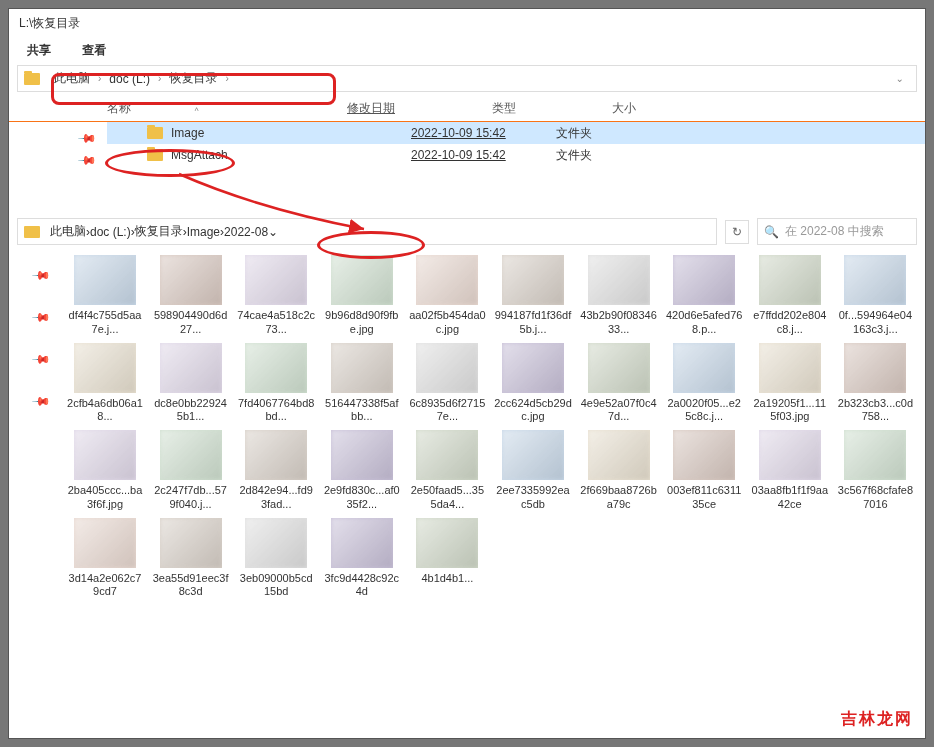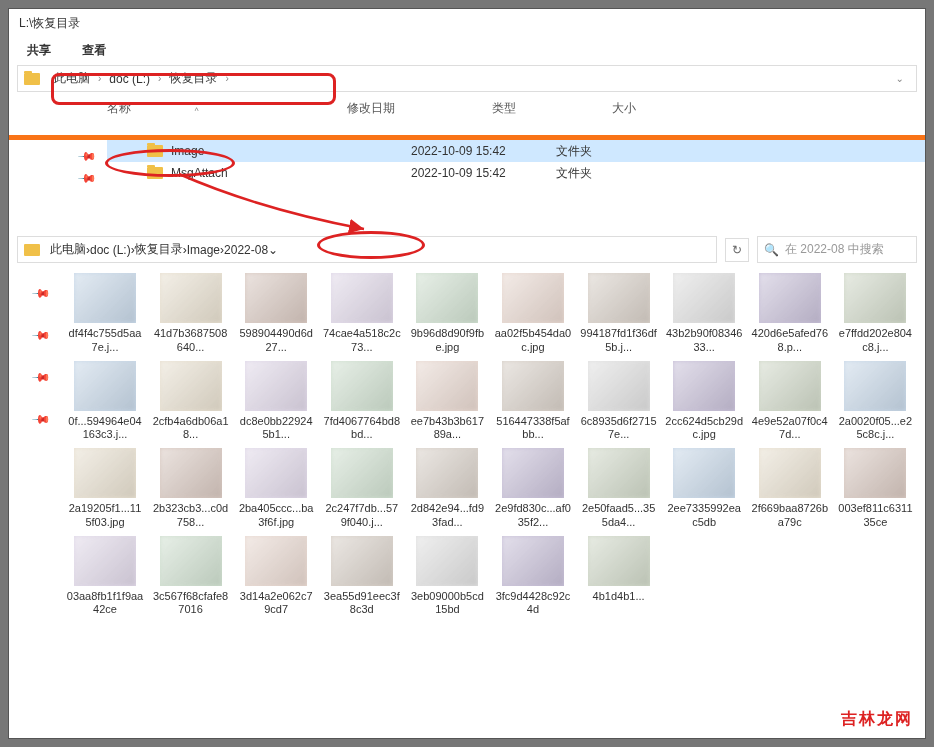--- a/index.html
+++ b/index.html
@@ -13,24 +13,24 @@
 .annot-oval { border: 3px solid #d22; border-radius: 50%; position: absolute; pointer-events: none; z-index: 50; }
 .arrow { position: absolute; z-index: 49; pointer-events: none; }
 
 .breadcrumb { display: flex; align-items: center; padding: 4px 6px; border: 1px solid #ddd; margin: 2px 8px; }
 .breadcrumb .folder-ic { width: 16px; height: 12px; background: #f0c048; margin-right: 10px; flex: none; border-radius: 1px; position: relative; }
 .breadcrumb .folder-ic::before { content: ""; position: absolute; top: -2px; left: 0; width: 8px; height: 2px; background: #f0c048; border-radius: 1px 1px 0 0; }
 .breadcrumb .crumb { padding: 0 4px; }
 .breadcrumb .chev { color: #888; font-size: 10px; padding: 0 4px; }
 .breadcrumb .endchev { margin-left: auto; color: #888; font-size: 10px; padding: 0 6px; }
 
-.list-header { display: flex; padding-left: 98px; padding-top: 6px; padding-bottom: 18px; border-bottom: 5px solid #f97316; color: #555; }
+.list-header { display: flex; padding-left: 98px; padding-top: 6px; padding-bottom: 4px; border-bottom: 1px solid #f97316; color: #555; }
 .list-header .col { flex: none; }
 .col-name { width: 240px; }
-.col-date { width: 145px; }
+.col-date { width: 145px; text-decoration: underline; }
 .col-type { width: 120px; }
 .col-size { width: 80px; font-family: Liberation Serif, serif; }
 .sort-caret { font-size: 8px; color: #888; margin-left: 60px; }
 
 .list-body { padding-left: 58px; }
 .pin-col { width: 40px; display: flex; flex-direction: column; align-items: center; padding-top: 6px; float: left; }
 .pin { color: #888; font-size: 12px; transform: rotate(45deg); margin: 4px 0; }
 .row { display: flex; align-items: center; height: 22px; padding-left: 40px; }
 .row.selected { background: #cfe8ff; }
 .row .folder-ic { width: 16px; height: 12px; background: #f0c048; margin-right: 8px; flex: none; border-radius: 1px; position: relative; }
@@ -146,24 +146,20 @@
       <span class="pin">📌</span>
       <span class="pin">📌</span>
       <span class="pin">📌</span>
     </div>
     <div class="thumbs" id="thumbs-grid">
         <div class="thumb">
           <div class="tpic" style="background: rgb(200, 216, 232);"></div>
           <div class="tlbl clear">df4f4c755d5aa7e.j...</div>
         </div>
         <div class="thumb">
-          <div class="tpic" style="background: rgb(232, 224, 208);"></div>
-          <div class="tlbl clear">41d7b3687508640...</div>
-        </div>
-        <div class="thumb">
           <div class="tpic" style="background: rgb(216, 200, 192);"></div>
           <div class="tlbl clear">598904490d6d27...</div>
         </div>
         <div class="thumb">
           <div class="tpic" style="background: rgb(224, 216, 232);"></div>
           <div class="tlbl clear">74cae4a518c2c73...</div>
         </div>
         <div class="thumb">
           <div class="tpic" style="background: rgb(208, 224, 208);"></div>
           <div class="tlbl clear">9b96d8d90f9fbe.jpg</div>
@@ -198,24 +194,20 @@
         </div>
         <div class="thumb">
           <div class="tpic" style="background: rgb(224, 216, 232);"></div>
           <div class="tlbl">dc8e0bb229245b1...</div>
         </div>
         <div class="thumb">
           <div class="tpic" style="background: rgb(208, 224, 208);"></div>
           <div class="tlbl">7fd4067764bd8bd...</div>
         </div>
         <div class="thumb">
-          <div class="tpic" style="background: rgb(232, 216, 208);"></div>
-          <div class="tlbl">ee7b43b3b61789a...</div>
-        </div>
-        <div class="thumb">
           <div class="tpic" style="background: rgb(216, 208, 200);"></div>
           <div class="tlbl">516447338f5afbb...</div>
         </div>
         <div class="thumb">
           <div class="tpic" style="background: rgb(224, 224, 224);"></div>
           <div class="tlbl">6c8935d6f27157e...</div>
         </div>
         <div class="thumb">
           <div class="tpic" style="background: rgb(200, 192, 216);"></div>
           <div class="tlbl">2cc624d5cb29dc.jpg</div>

